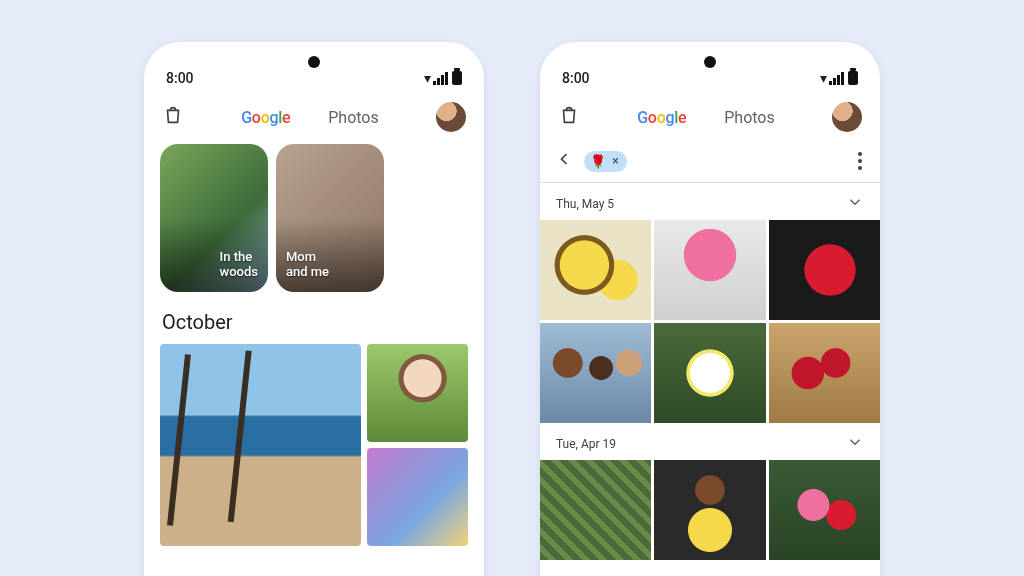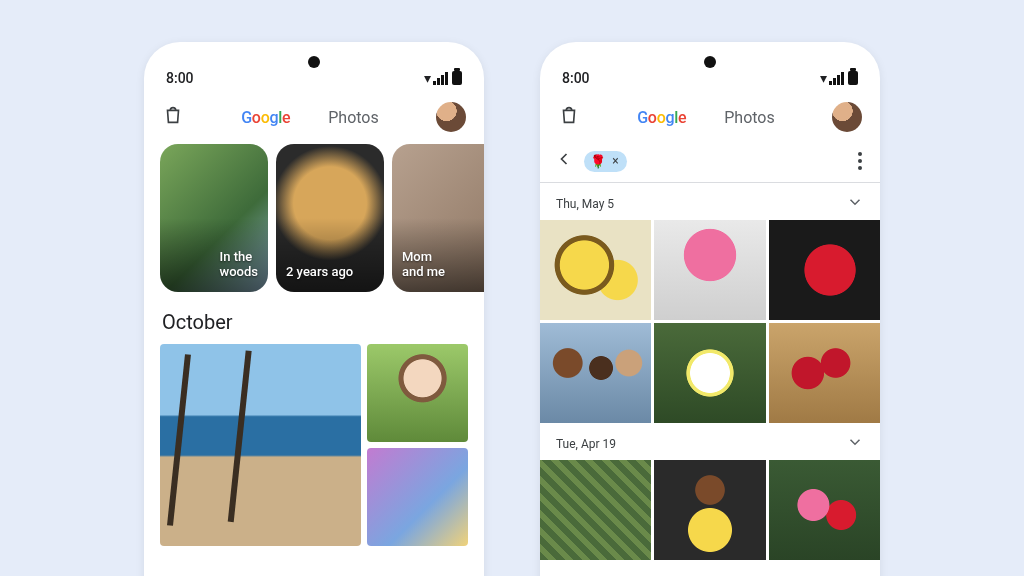--- a/index.html
+++ b/index.html
@@ -167,23 +167,20 @@
       <span class="brand-photos">Photos</span>
     </span>
     <span class="avatar"></span>
   </div>
 
   <div class="memories">
     <div class="memory mem-bg-1">
       <span style="white-space:pre-line">In the
 woods</span>
     </div>
-    <div class="memory mem-bg-2">
-      <span>2 years ago</span>
-    </div>
     <div class="memory mem-bg-3">
       <span style="white-space:pre-line">Mom
 and me</span>
     </div>
   </div>
 
   <div class="section-title">October</div>
 
   <div class="grid-a">
     <div class="tile big ph-beach"></div>

